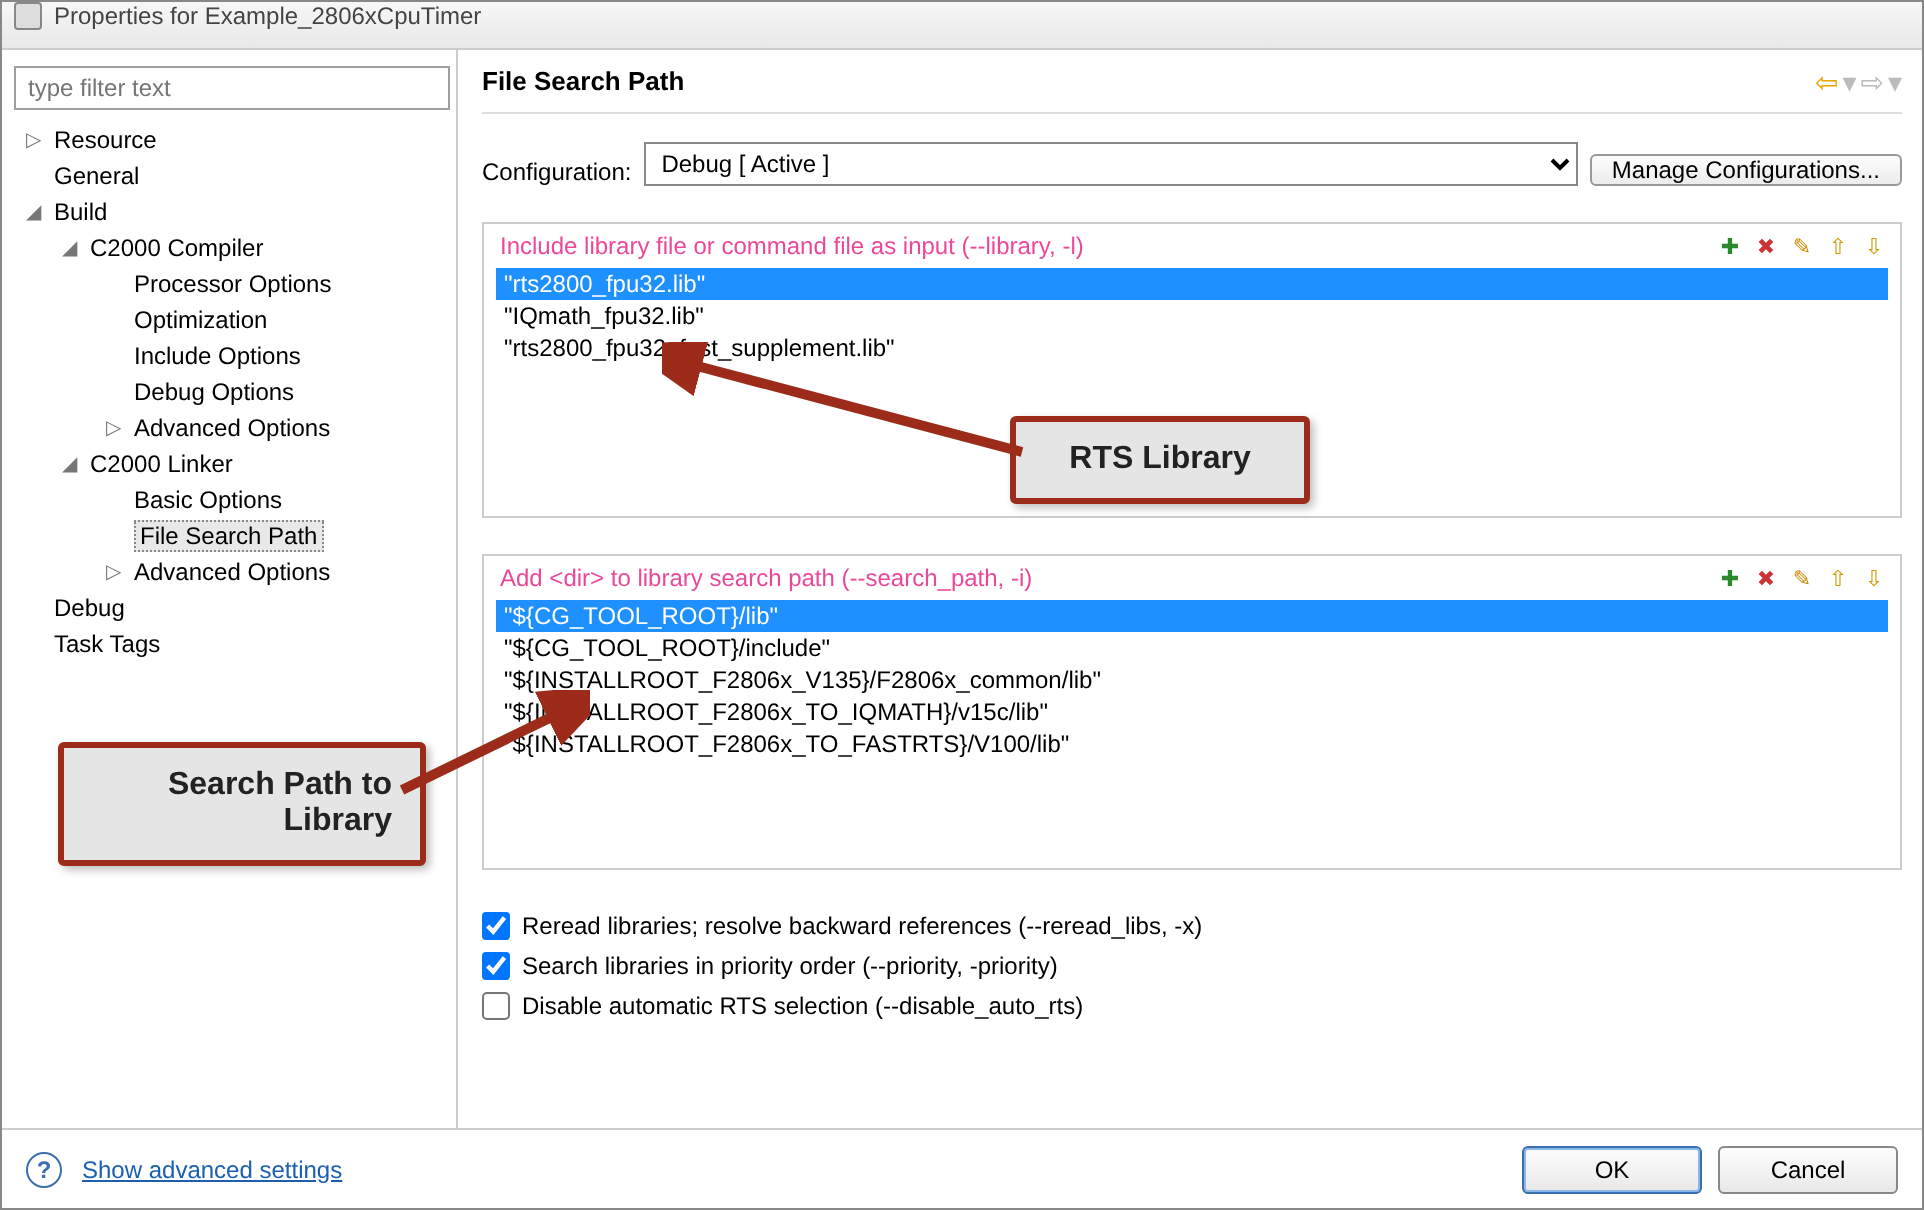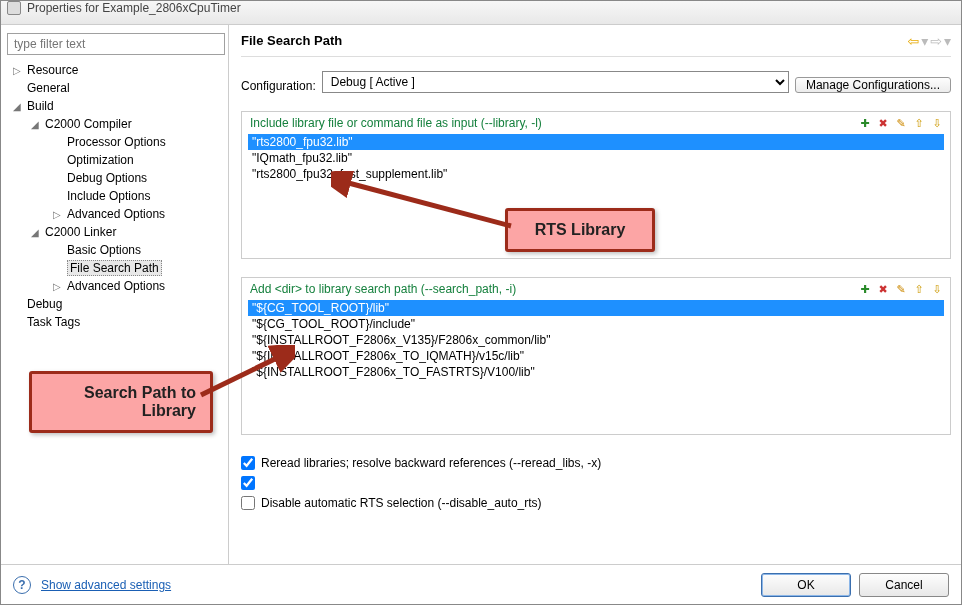--- a/index.html
+++ b/index.html
@@ -28,21 +28,21 @@
   .yellow-left { color:#e6a800; }
   .grey-arrow { color:#bbb; }
   .hr { border-top: 1px solid #ddd; margin: 8px 0 14px 0; }
 
   .config-row { display:flex; align-items:flex-end; gap:6px; margin-bottom:18px;}
   .config-select { flex:1; height:22px; border:1px solid #888; background:#fff; padding:0 4px; }
   .manage-btn { height:16px; padding:0 10px; border:1px solid #999; background:linear-gradient(#fdfdfd,#ececec); border-radius:3px; }
 
   .group { border:1px solid #ccc; margin-bottom:18px; padding-bottom:4px; }
   .group-header { display:flex; align-items:center; justify-content:space-between; padding:4px 6px 4px 8px; }
-  .group-header .lbl { color:#15803d; }
+  .group-header .lbl { color:#ec4899; }
   .icon-row { display:flex; gap:4px; }
   .mini-icon { width:14px; height:14px; display:inline-flex; align-items:center; justify-content:center; font-size:11px; }
   .ic-add { color:#2a8a2a; }
   .ic-del { color:#c33; }
   .ic-edit { color:#c80; }
   .ic-up,.ic-down { color:#c90; }
   .listbox { margin:0 6px 2px 6px; border:0; background:#fff; min-height:100px; }
   .list-item { padding:1px 4px; }
   .list-item.selected { background:#1e90ff; color:#fff; }
   .group.g1 .listbox { min-height:118px; }
@@ -53,21 +53,21 @@
   .check-row input { width:14px; height:14px; }
 
   .bottom-bar { position:absolute; bottom:0; left:0; right:0; height:40px; border-top:1px solid #ccc; display:flex; align-items:center; padding:0 12px; background:#fff;}
   .help-icon { width:18px; height:18px; border:1px solid #3b6fae; border-radius:50%; color:#3b6fae; display:inline-flex; align-items:center; justify-content:center; font-weight:bold; margin-right:10px;}
   .adv-link { color:#1a5fb4; text-decoration:underline; }
   .spacer { flex:1; }
   .btn { height:24px; width:90px; border:1px solid #888; border-radius:3px; background:linear-gradient(#fdfdfd,#e8e8e8); margin-left:8px;}
   .btn.primary { border:1px solid #3b6fae; box-shadow:0 0 0 1px #8bb6e8 inset; }
 
   
-  .callout { position:absolute; background:#fca5a5; border:3px solid #9c2b1a; border-radius:3px; padding:10px 14px; font-weight:bold; font-size:16px; text-align:center; box-shadow:2px 2px 4px rgba(0,0,0,.25); color:#222;}
+  .callout { position:absolute; background:#e5e5e5; border:3px solid #9c2b1a; border-radius:3px; padding:10px 14px; font-weight:bold; font-size:16px; text-align:center; box-shadow:2px 2px 4px rgba(0,0,0,.25); color:#222;}
   .arrow-svg { position:absolute; pointer-events:none; }
 </style>
 </head>
 <body>
 
 <div class="titlebar">
   <div class="app-icon"></div>
   <span class="title">Properties for Example_2806xCpuTimer</span>
 </div>
 
@@ -91,24 +91,24 @@
           <span class="twisty">◢</span>
           <span class="lbl">C2000 Compiler</span>
         </div>
       <div class="tree-item l3">
           <span class="lbl">Processor Options</span>
         </div>
       <div class="tree-item l3">
           <span class="lbl">Optimization</span>
         </div>
       <div class="tree-item l3">
+          <span class="lbl">Include Options</span>
+        </div>
+      <div class="tree-item l3">
           <span class="lbl">Debug Options</span>
-        </div>
-      <div class="tree-item l3">
-          <span class="lbl">Include Options</span>
         </div>
       <div class="tree-item l3">
           <span class="twisty">▷</span>
           <span class="lbl">Advanced Options</span>
         </div>
       <div class="tree-item l2">
           <span class="twisty">◢</span>
           <span class="lbl">C2000 Linker</span>
         </div>
       <div class="tree-item l3">
@@ -188,20 +188,21 @@
       </div>
     </div>
 
     <div class="checks">
       <label class="check-row">
           <input type="checkbox" checked="" style="">
           <span>Reread libraries; resolve backward references (--reread_libs, -x)</span>
         </label>
       <label class="check-row">
           <input type="checkbox" checked="" style="">
+          <span>Search libraries in priority order (--priority, -priority)</span>
         </label>
       <label class="check-row">
           <input type="checkbox" style="">
           <span>Disable automatic RTS selection (--disable_auto_rts)</span>
         </label>
     </div>
   </div>
 </div>
 
 <div class="bottom-bar">

